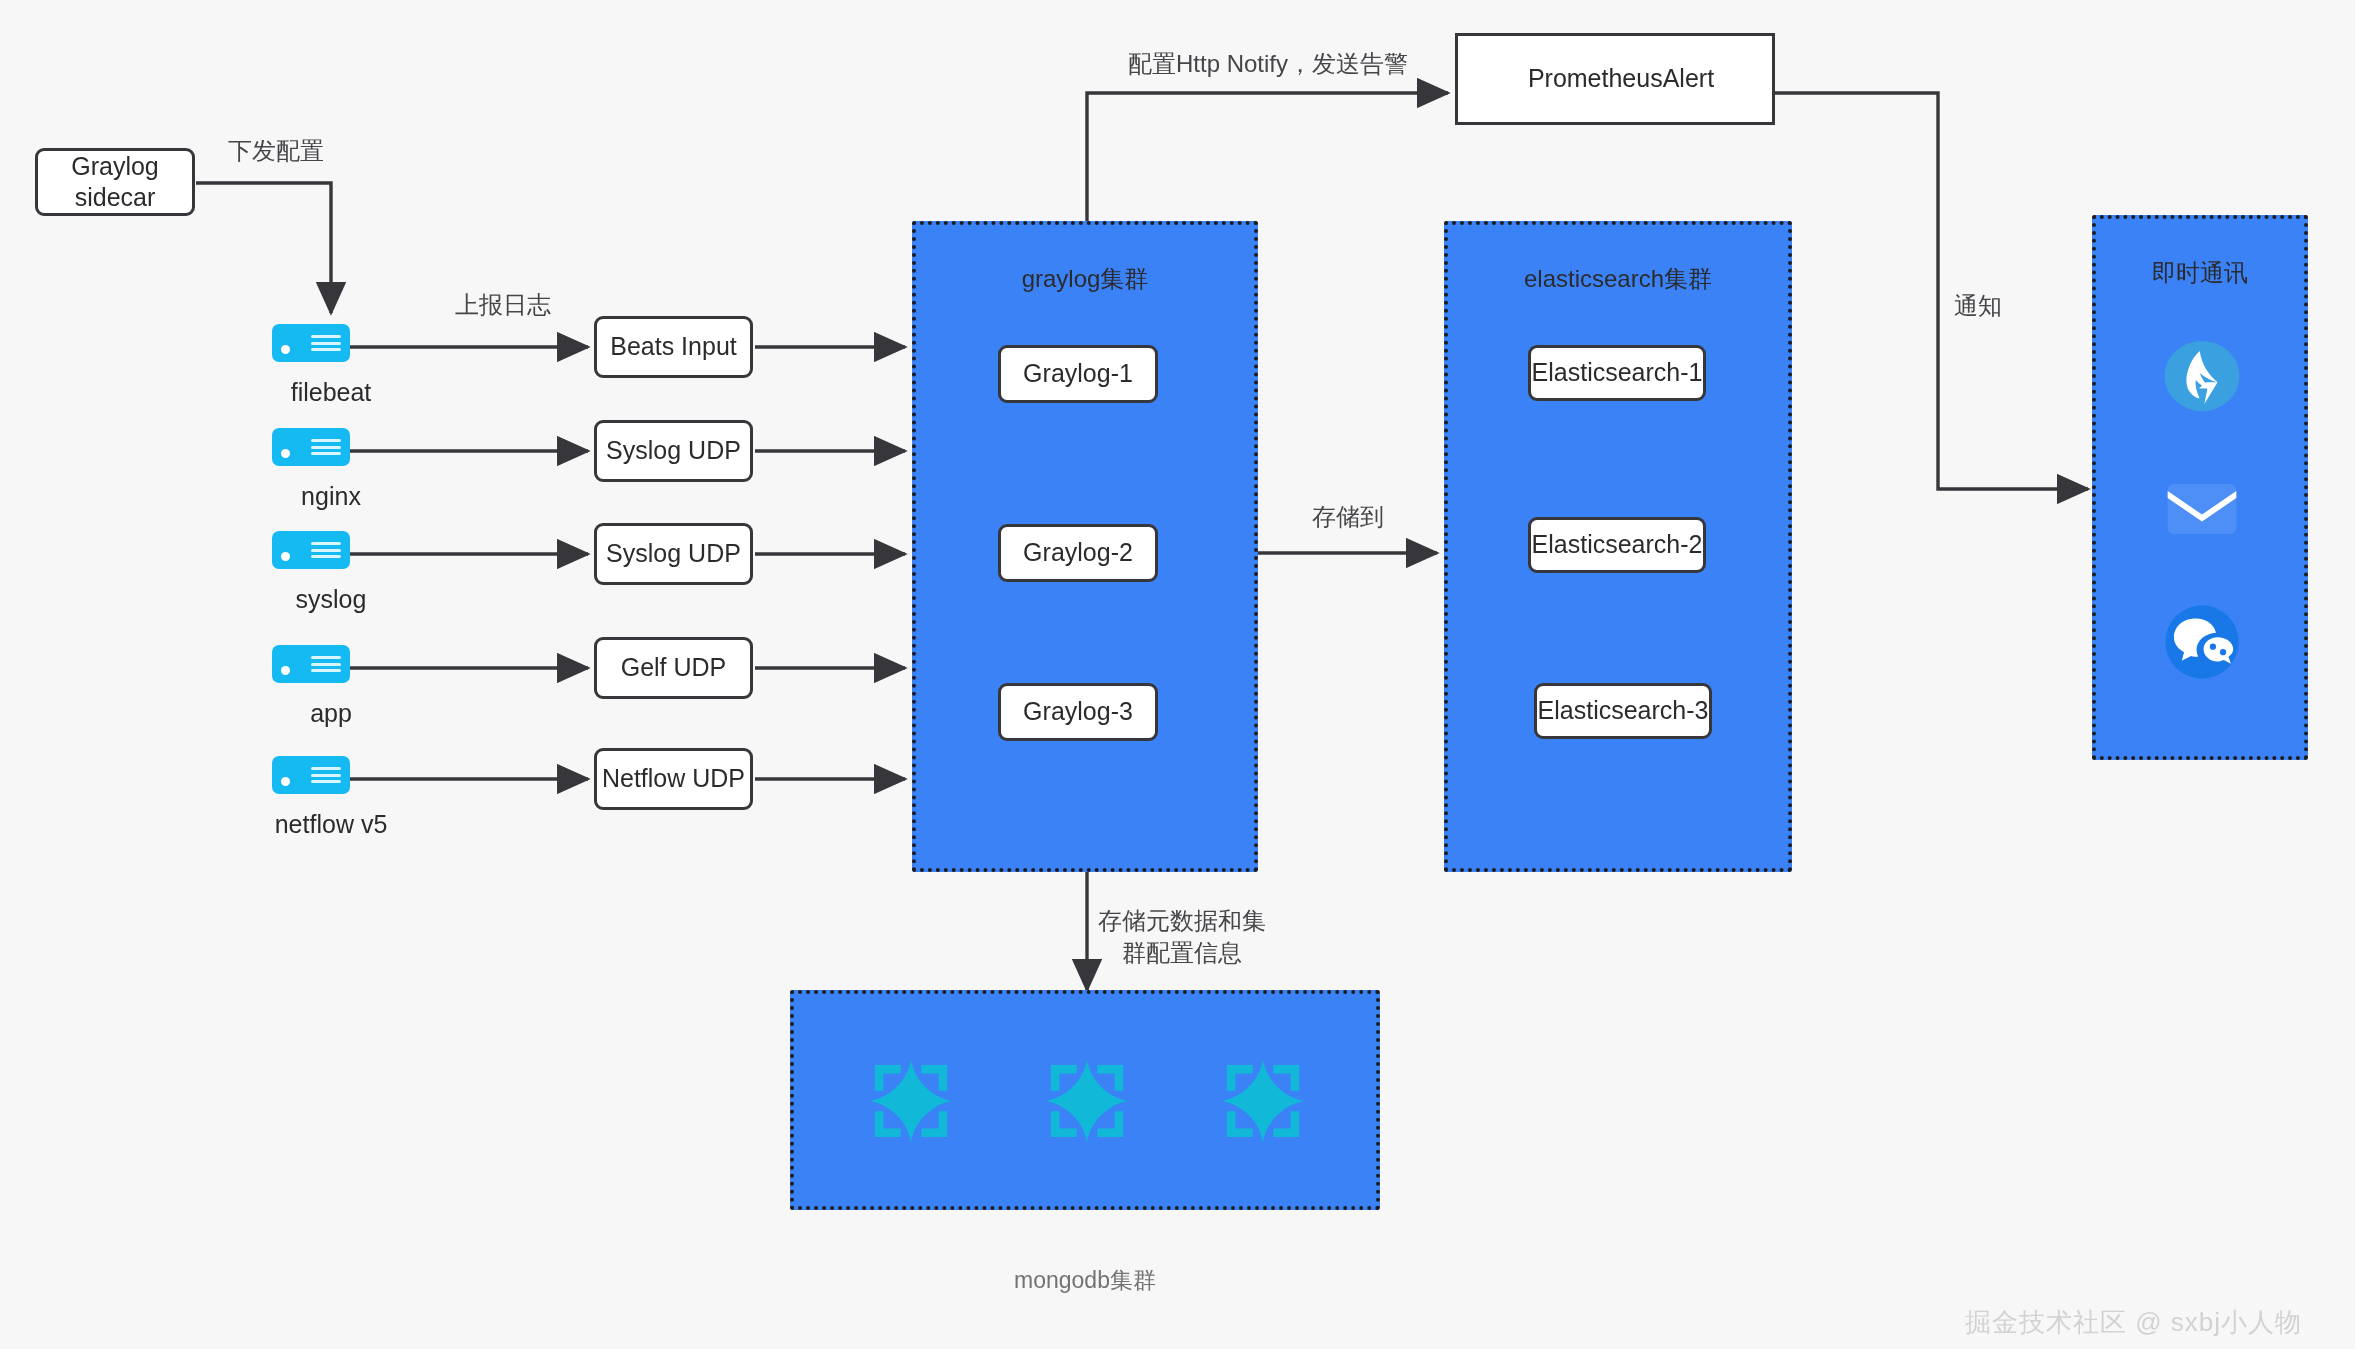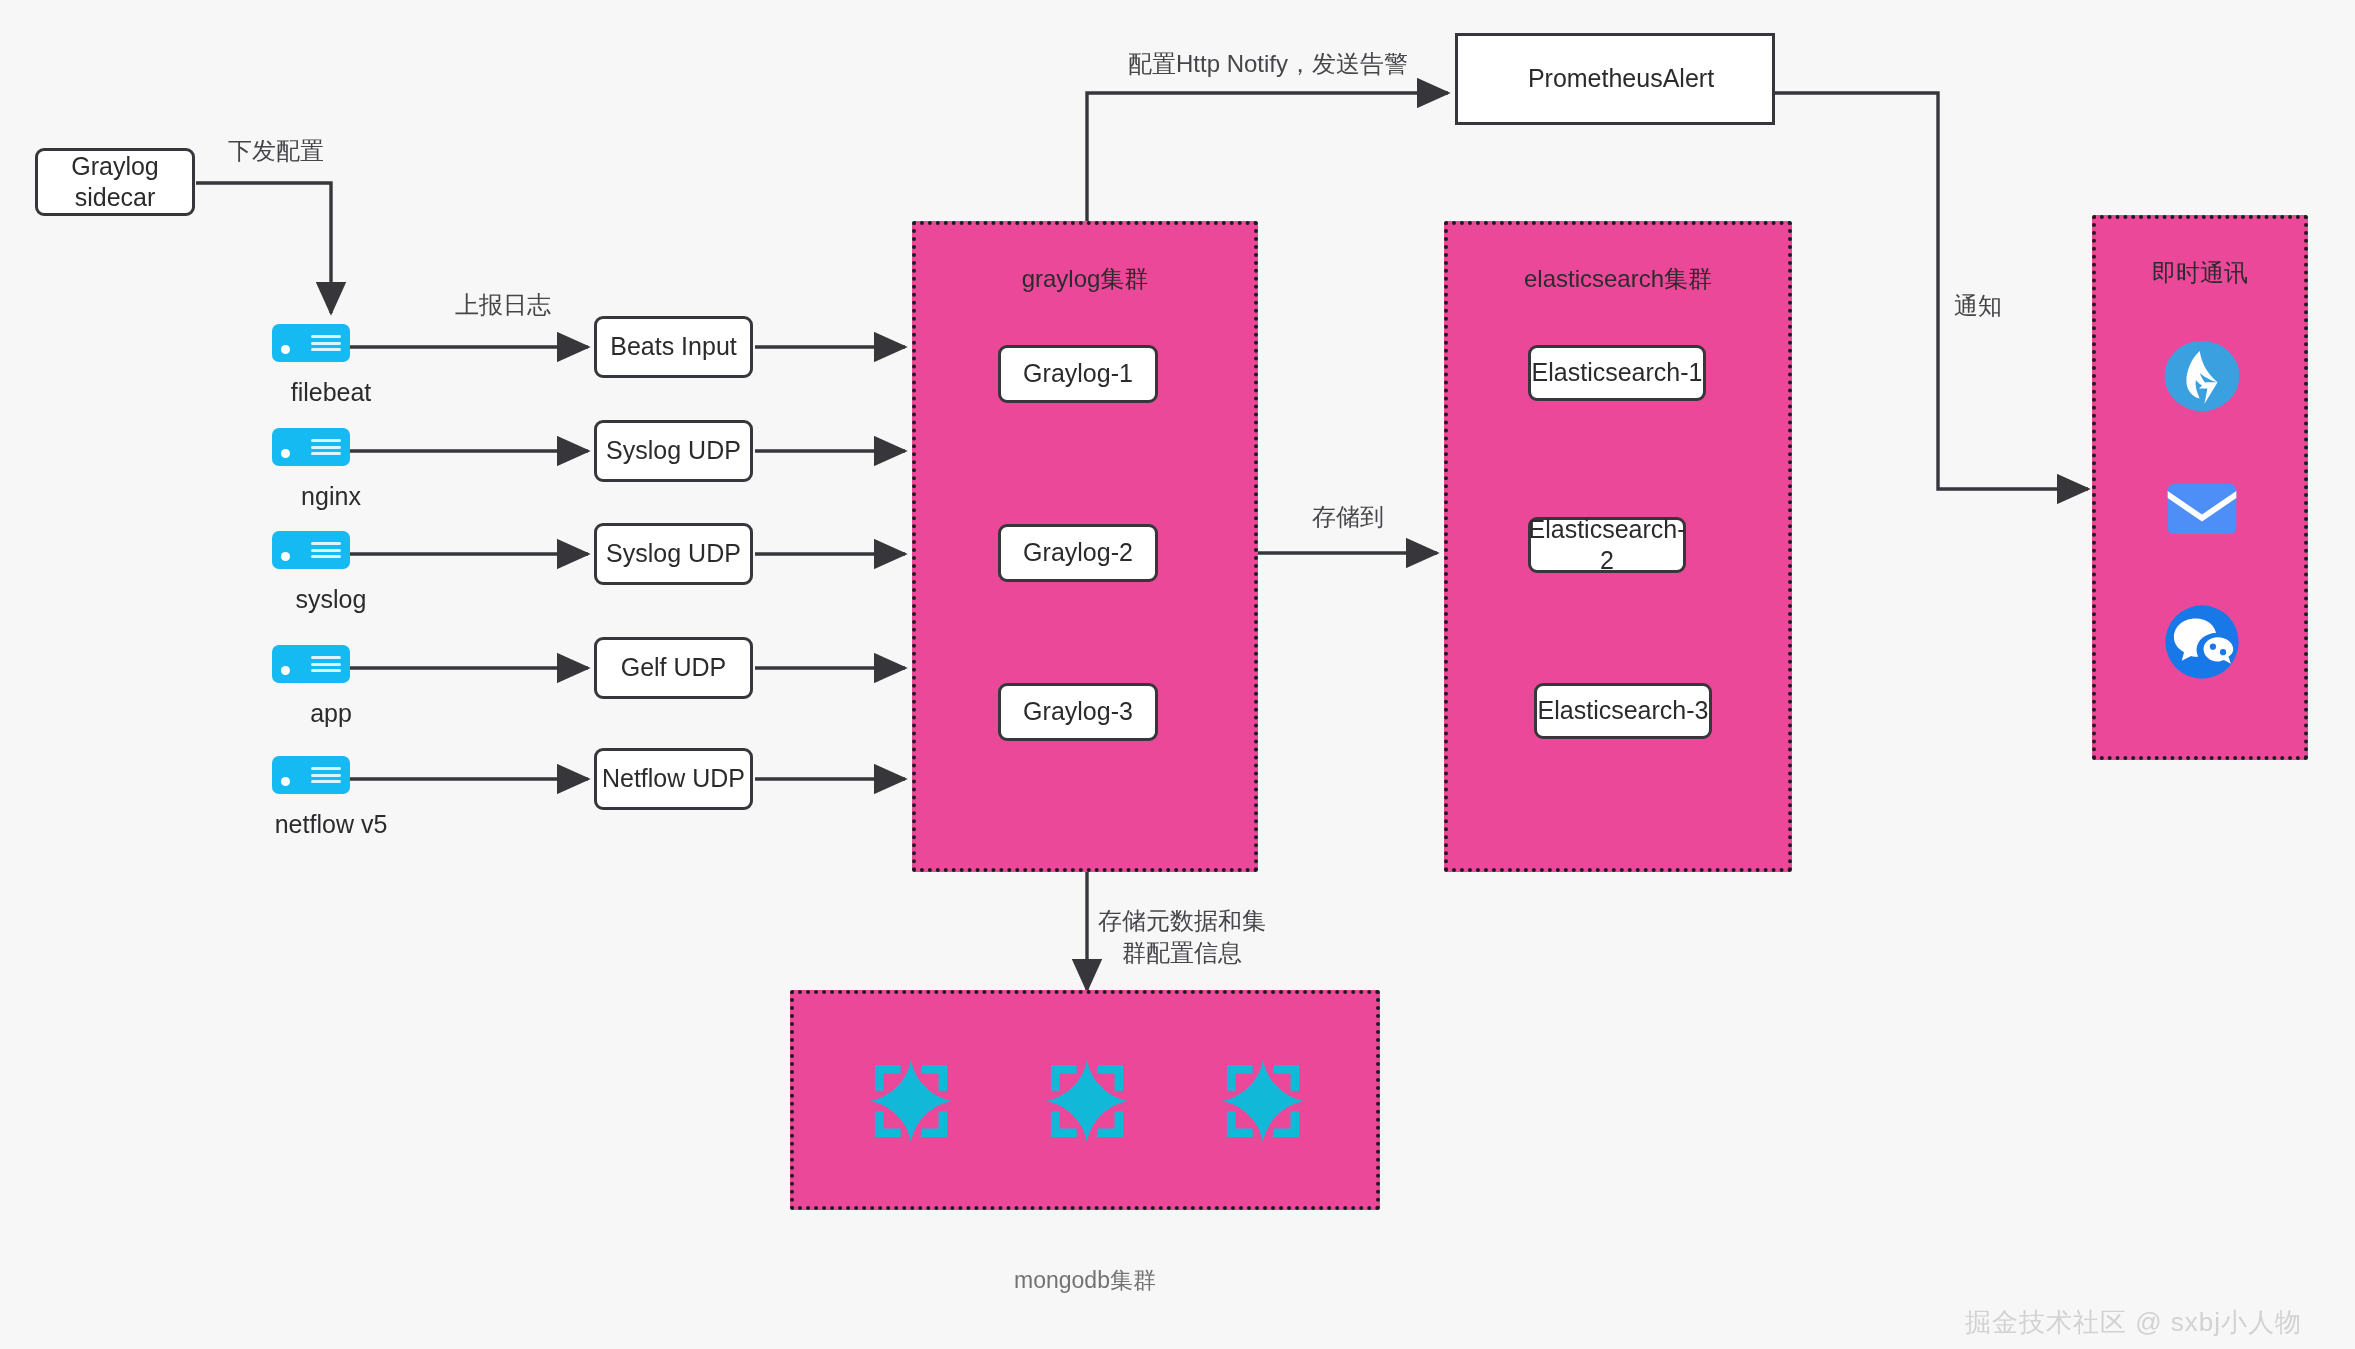--- a/index.html
+++ b/index.html
@@ -37,21 +37,21 @@
     color: #2b2b2e;
     font-size: 25px;
     line-height: 1.25;
   }
   .node.rounded { border-radius: 9px; }
   .node.square  { border-radius: 0; padding-left: 12px; }
 
   .cluster {
     position: absolute;
     box-sizing: border-box;
-    background: #ec4899;
+    background: #3b82f6;
     border: 4px dotted #1d1d1f;
     border-radius: 2px;
   }
   .cluster-title {
     position: absolute;
     width: 100%;
     text-align: center;
     font-size: 24px;
     color: #2b2b2e;
     top: 38px;
@@ -254,21 +254,21 @@
   <div class="node rounded" style="left:998px; top:683px; width:160px; height:58px;">
     <span>Graylog-3</span>
   </div>
 
   <div class="cluster" style="left:1444px; top:221px; width:348px; height:651px;">
     <div class="cluster-title">elasticsearch集群</div>
   </div>
   <div class="node rounded" style="left:1528px; top:345px; width:178px; height:56px;align-items:center;">
     <span>Elasticsearch-1</span>
   </div>
-  <div class="node rounded" style="left:1528px; top:517px; width:158px; height:56px;">
+  <div class="node rounded" style="left:1528px; top:517px; width:178px; height:56px;">
     <span>Elasticsearch-2</span>
   </div>
   <div class="node rounded" style="left:1534px; top:683px; width:178px; height:56px;">
     <span>Elasticsearch-3</span>
   </div>
 
   <div class="edge-label" style="left:1312px; top:501px;">存储到</div>
 
   <div class="node square" style="left:1455px; top:33px; width:320px; height:92px;">
     <span>PrometheusAlert</span>

